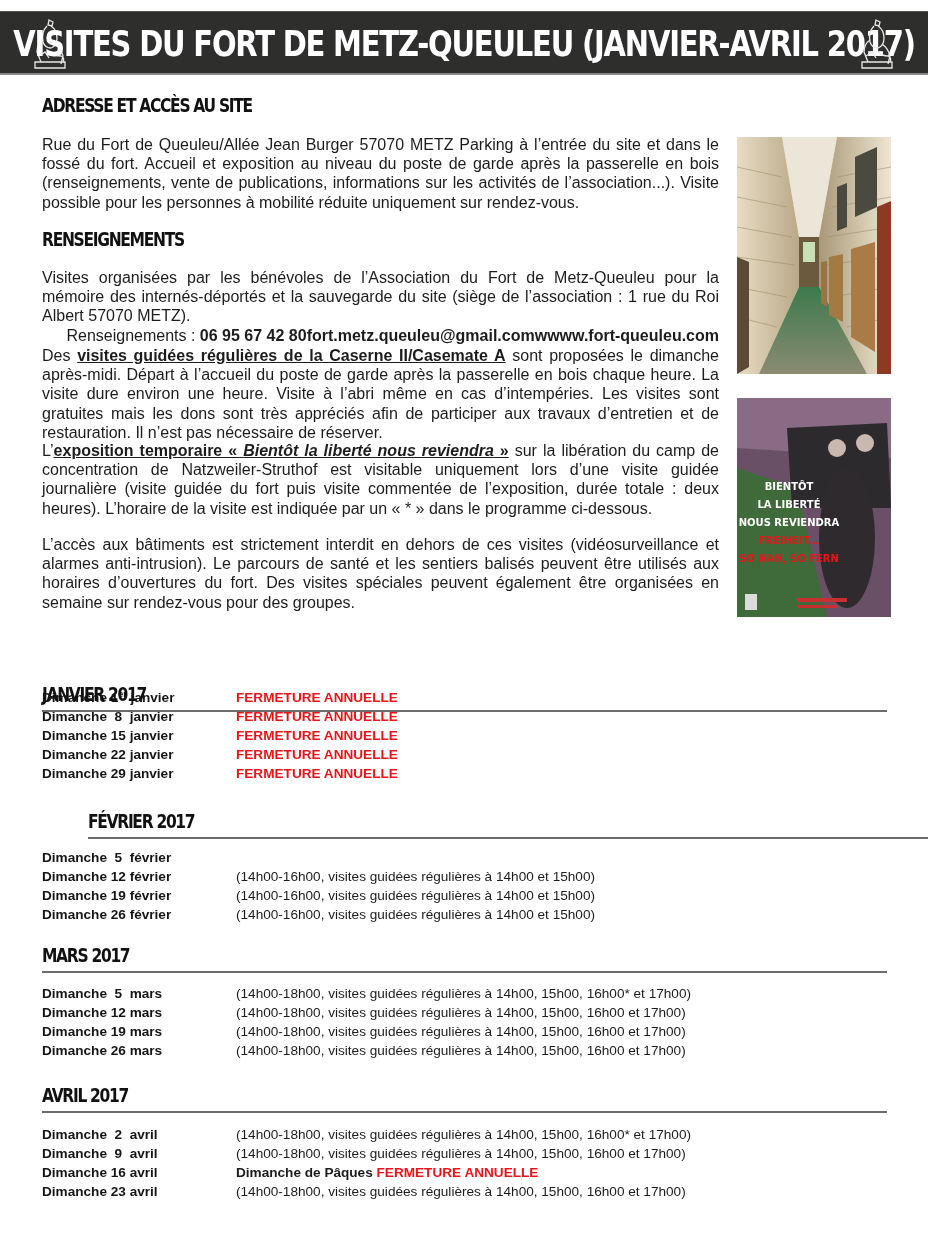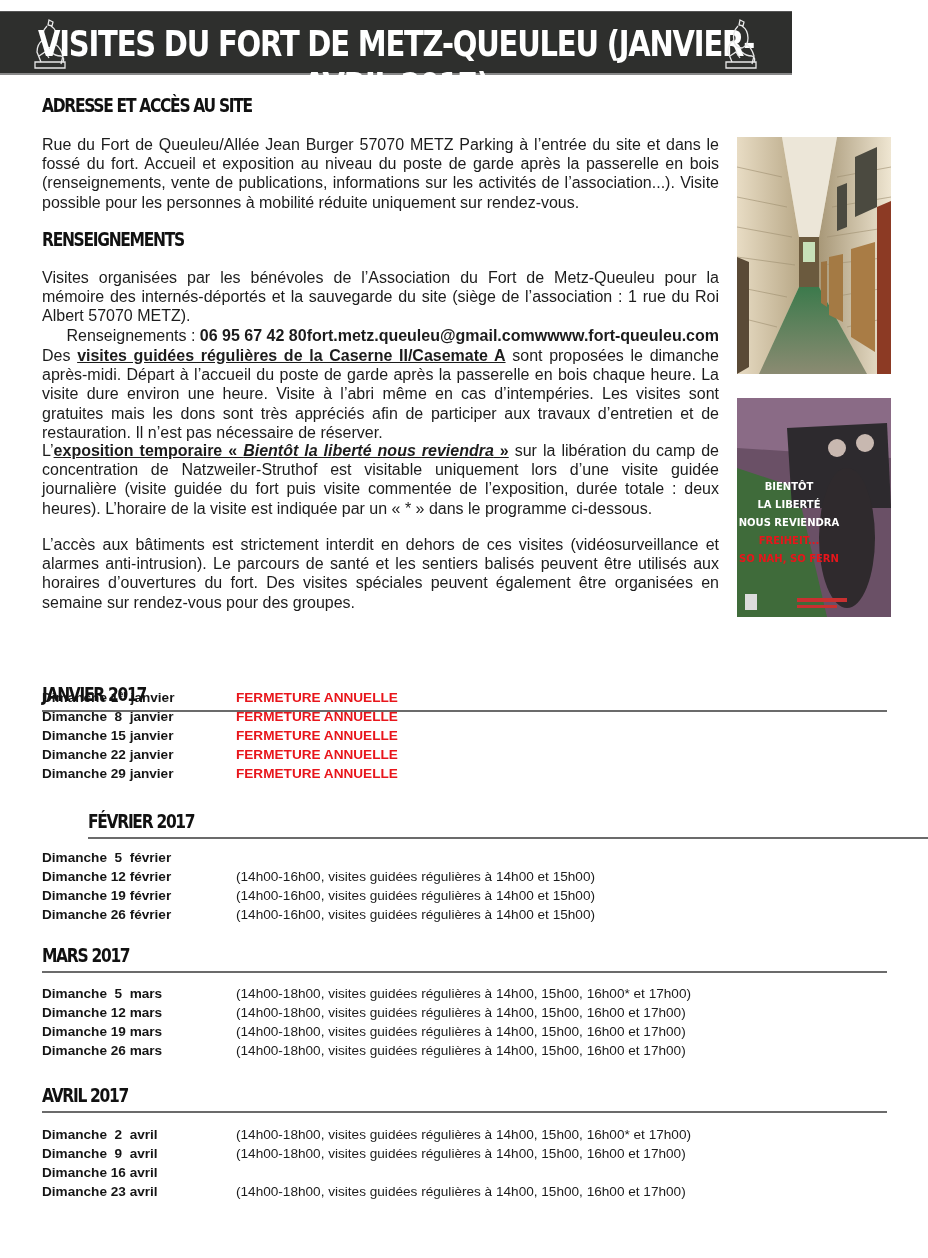--- a/index.html
+++ b/index.html
@@ -1,20 +1,20 @@
 <!DOCTYPE html>
 <html><head>
 <meta charset="utf-8">
 <style>
   * { box-sizing: border-box; margin: 0; padding: 0; }
   html, body { width: 928px; height: 1258px; background: #ffffff; overflow: hidden; }
   body { font-family: "Liberation Sans", sans-serif; color: #1a1a1a; position: relative; }
 
   .banner {
-    position: absolute; left: 0; top: 11px; width: 792px; height: 64px;
+    position: absolute; left: 0; top: 11px; width: 928px; height: 64px;
     background: #2e2f2d;
     border-top: 1px solid #555; border-bottom: 2px solid #888;
   }
   .banner-title {
     position: absolute; left: 0; right: 0; top: 10px; text-align: center;
     color: #ffffff; font-family: "DejaVu Sans", sans-serif; font-weight: bold;
     font-size: 29px; letter-spacing: -1.2px; transform: scaleY(1.25); transform-origin: center top;
   }
   .logo { position: absolute; top: 4px; width: 46px; height: 56px; }
   .logo-left { left: 27px; }
@@ -253,18 +253,19 @@
   <div class="sched-row">
     <div class="sched-day" style="white-space:pre;">Dimanche  2  avril</div>
     <div class="sched-info">(14h00-18h00, visites guidées régulières à 14h00, 15h00, 16h00* et 17h00)</div>
   </div>
   <div class="sched-row">
     <div class="sched-day" style="white-space:pre;">Dimanche  9  avril</div>
     <div class="sched-info">(14h00-18h00, visites guidées régulières à 14h00, 15h00, 16h00 et 17h00)</div>
   </div>
   <div class="sched-row">
     <div class="sched-day">Dimanche 16 avril</div>
+    <div class="sched-info"><span class="strong">Dimanche de Pâques </span><span class="red">FERMETURE ANNUELLE</span></div>
   </div>
   <div class="sched-row">
     <div class="sched-day">Dimanche 23 avril</div>
     <div class="sched-info">(14h00-18h00, visites guidées régulières à 14h00, 15h00, 16h00 et 17h00)</div>
   </div>
 </div>
 
 </body></html>

